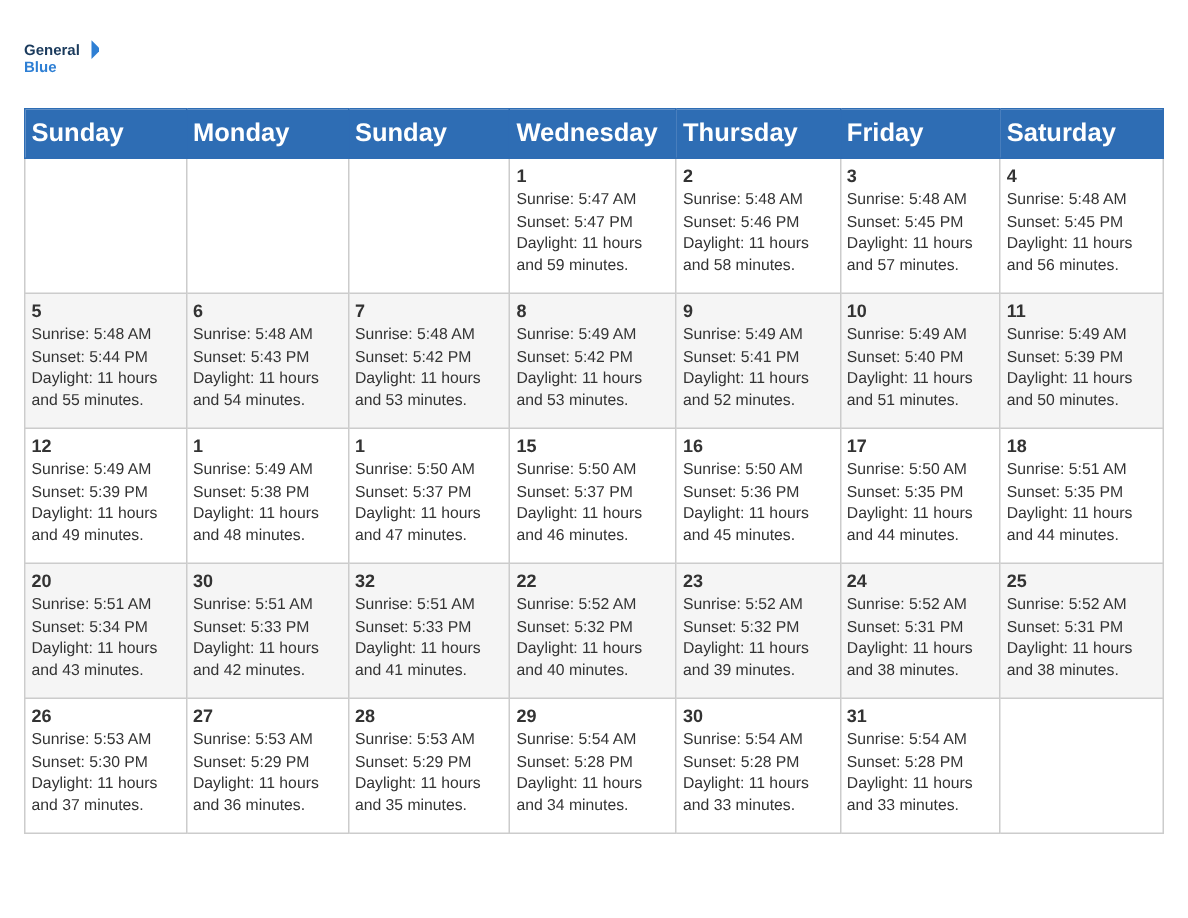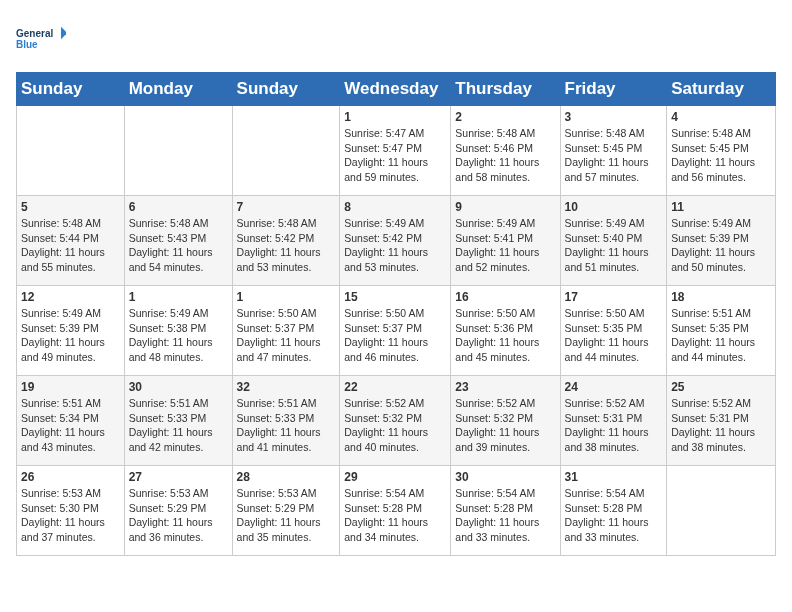--- a/index.html
+++ b/index.html
@@ -218,21 +218,21 @@
         </td>
         <td>
           <div class="day-number">18</div>
           <div class="day-info" style="white-space: pre-line;">Sunrise: 5:51 AM
 Sunset: 5:35 PM
 Daylight: 11 hours and 44 minutes.</div>
         </td>
       </tr>
       <tr>
         <td>
-          <div class="day-number">19</div>
+          <div class="day-number">20</div>
           <div class="day-info" style="white-space: pre-line;">Sunrise: 5:51 AM
 Sunset: 5:34 PM
 Daylight: 11 hours and 43 minutes.</div>
         </td>
         <td>
           <div class="day-number">30</div>
           <div class="day-info" style="white-space: pre-line;">Sunrise: 5:51 AM
 Sunset: 5:33 PM
 Daylight: 11 hours and 42 minutes.</div>
         </td>

